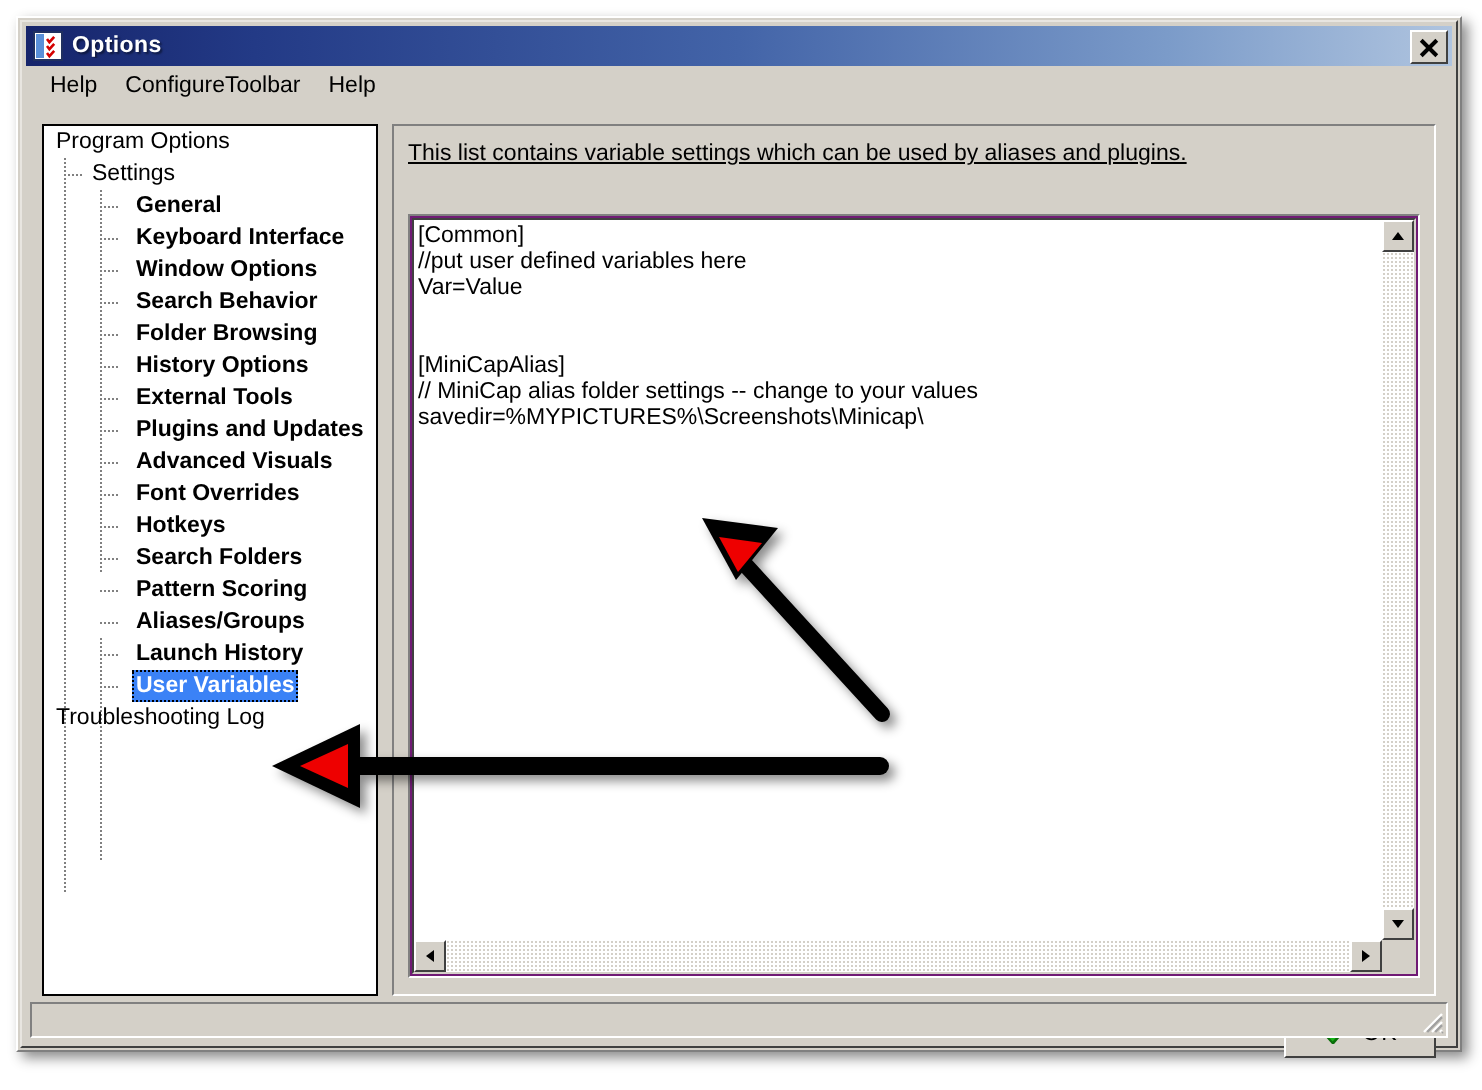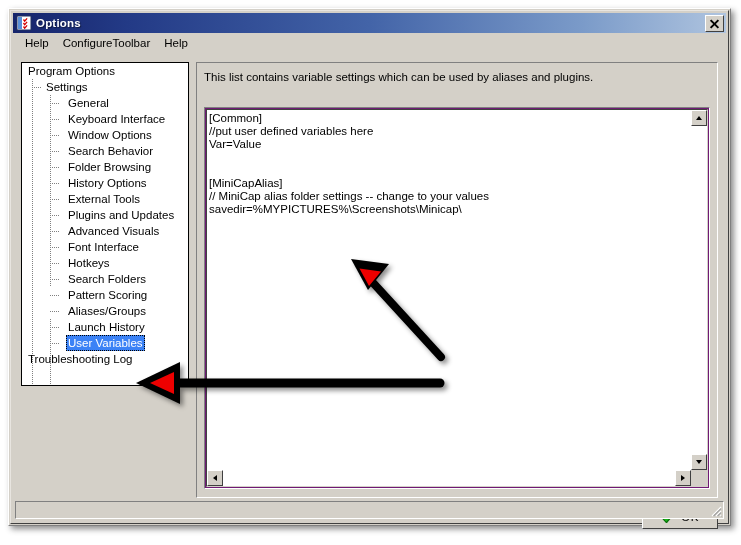--- a/index.html
+++ b/index.html
@@ -117,21 +117,21 @@
     position: absolute;
     left: 2px; top: 42px; right: 2px; bottom: 2px;
   }
 
   
   #tree-panel {
     position: absolute;
     left: 8px;
     top: 9px;
     width: 168px;
-    height: 324px;
+    height: 436px;
     background: #ffffff;
     border: 1px solid #000000;
     box-sizing: border-box;
     overflow: hidden;
   }
   .tree-node {
     position: relative;
     height: 16px;
     line-height: 16px;
     font-size: 11.5px;
@@ -144,21 +144,21 @@
     padding: 0 2px;
   }
   .tree-node.selected .tree-label {
     background: #3b82f6;
     color: #ffffff;
     outline: 1px dotted #000;
     outline-offset: -1px;
   }
   .lvl0 { padding-left: 4px; }
   .lvl1 { padding-left: 22px; }
-  .lvl2 { padding-left: 44px; }
+  .lvl2 { padding-left: 44px; font-weight: bold; }
   
   .lvl1::before, .lvl2::before {
     content: "";
     position: absolute;
     top: 8px;
     width: 9px;
     height: 1px;
     background-image: repeating-linear-gradient(to right, #808080 0 1px, transparent 1px 2px);
   }
   .lvl1::before { left: 10px; }
@@ -182,20 +182,21 @@
     border-bottom: 1px solid #ffffff;
     box-sizing: border-box;
   }
   #group-desc {
     position: absolute;
     left: 7px;
     top: 8px;
     font-size: 11.5px;
     color: #000;
     white-space: nowrap;
+    text-decoration: underline;
   }
 
   
   #editbox-wrap {
     position: absolute;
     left: 7px;
     top: 44px;
     right: 7px;
     bottom: 8px;
     border-top: 1px solid #808080;
@@ -365,21 +366,21 @@
         <div class="tree-node lvl1"><span class="tree-label">Settings</span></div>
         <div class="tree-node lvl2"><span class="tree-label">General</span></div>
         <div class="tree-node lvl2"><span class="tree-label">Keyboard Interface</span></div>
         <div class="tree-node lvl2"><span class="tree-label">Window Options</span></div>
         <div class="tree-node lvl2"><span class="tree-label">Search Behavior</span></div>
         <div class="tree-node lvl2"><span class="tree-label">Folder Browsing</span></div>
         <div class="tree-node lvl2"><span class="tree-label">History Options</span></div>
         <div class="tree-node lvl2"><span class="tree-label">External Tools</span></div>
         <div class="tree-node lvl2"><span class="tree-label">Plugins and Updates</span></div>
         <div class="tree-node lvl2"><span class="tree-label">Advanced Visuals</span></div>
-        <div class="tree-node lvl2"><span class="tree-label">Font Interface</span></div>
+        <div class="tree-node lvl2"><span class="tree-label">Font Overrides</span></div>
         <div class="tree-node lvl2"><span class="tree-label">Hotkeys</span></div>
         <div class="tree-node lvl2"><span class="tree-label">Search Folders</span></div>
         <div class="tree-node lvl2"><span class="tree-label">Pattern Scoring</span></div>
         <div class="tree-node lvl2"><span class="tree-label">Aliases/Groups</span></div>
         <div class="tree-node lvl2"><span class="tree-label">Launch History</span></div>
         <div class="tree-node lvl2 selected"><span class="tree-label">User Variables</span></div>
         <div class="tree-node lvl0"><span class="tree-label">Troubleshooting Log</span></div>
       </div>
 
       <div id="right-group">

